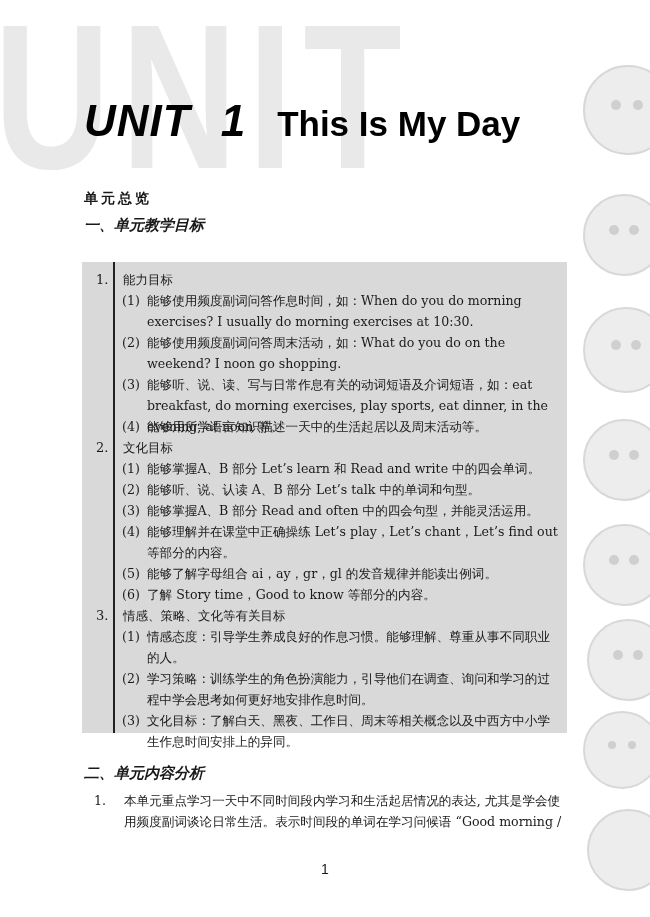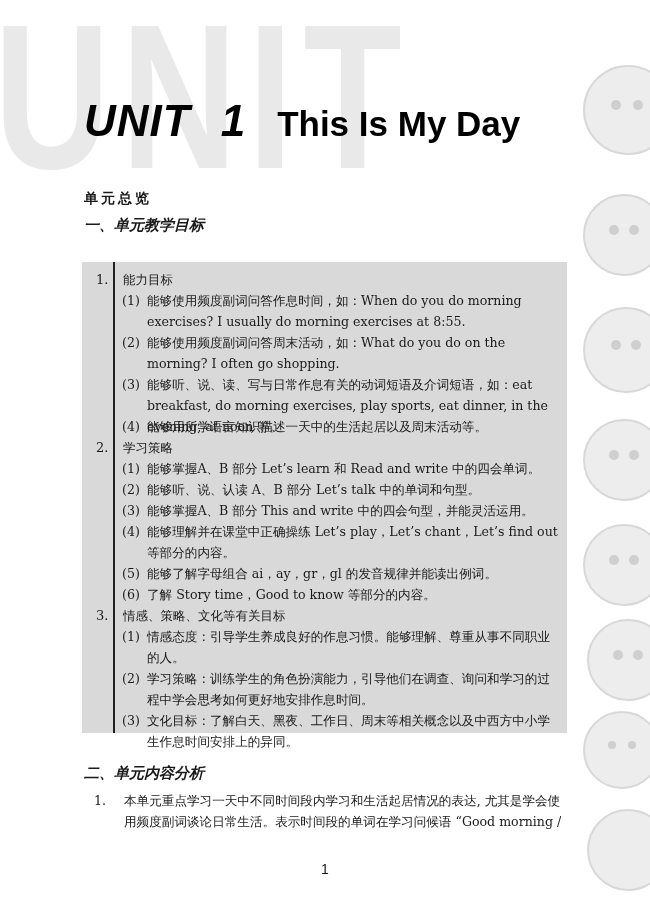--- a/index.html
+++ b/index.html
@@ -121,50 +121,50 @@
 
 <div class="box">
   <div class="rule"></div>
 
   <div class="goal" style="top:10px;">
     <span class="goal-num">1.</span>
     <span class="goal-title">能力目标</span>
   </div>
   <div class="item" style="top:28px;">
     <span class="n">(1)</span>
-    <span class="t">能够使用频度副词问答作息时间，如：When do you do morning exercises? I usually do morning exercises at 8:55.</span>
+    <span class="t">能够使用频度副词问答作息时间，如：When do you do morning exercises? I usually do morning exercises at 10:30.</span>
   </div>
   <div class="item" style="top:70px;">
     <span class="n">(2)</span>
-    <span class="t">能够使用频度副词问答周末活动，如：What do you do on the morning? I often go shopping.</span>
+    <span class="t">能够使用频度副词问答周末活动，如：What do you do on the weekend? I noon go shopping.</span>
   </div>
   <div class="item" style="top:112px;">
     <span class="n">(3)</span>
     <span class="t">能够听、说、读、写与日常作息有关的动词短语及介词短语，如：eat breakfast, do morning exercises, play sports, eat dinner, in the evening, at noon 等。</span>
   </div>
   <div class="item" style="top:154px;">
     <span class="n">(4)</span>
     <span class="t">能够用所学语言知识描述一天中的生活起居以及周末活动等。</span>
   </div>
 
   <div class="goal" style="top:178px;">
     <span class="goal-num">2.</span>
-    <span class="goal-title">学习策略</span>
+    <span class="goal-title">文化目标</span>
   </div>
   <div class="item" style="top:196px;">
     <span class="n">(1)</span>
     <span class="t">能够掌握A、B 部分 Let’s learn 和 Read and write 中的四会单词。</span>
   </div>
   <div class="item" style="top:217px;">
     <span class="n">(2)</span>
     <span class="t">能够听、说、认读 A、B 部分 Let’s talk 中的单词和句型。</span>
   </div>
   <div class="item" style="top:238px;">
     <span class="n">(3)</span>
-    <span class="t">能够掌握A、B 部分 This and write 中的四会句型，并能灵活运用。</span>
+    <span class="t">能够掌握A、B 部分 Read and often 中的四会句型，并能灵活运用。</span>
   </div>
   <div class="item" style="top:259px;">
     <span class="n">(4)</span>
     <span class="t">能够理解并在课堂中正确操练 Let’s play，Let’s chant，Let’s find out 等部分的内容。</span>
   </div>
   <div class="item" style="top:301px;">
     <span class="n">(5)</span>
     <span class="t">能够了解字母组合 ai，ay，gr，gl 的发音规律并能读出例词。</span>
   </div>
   <div class="item" style="top:322px;">

